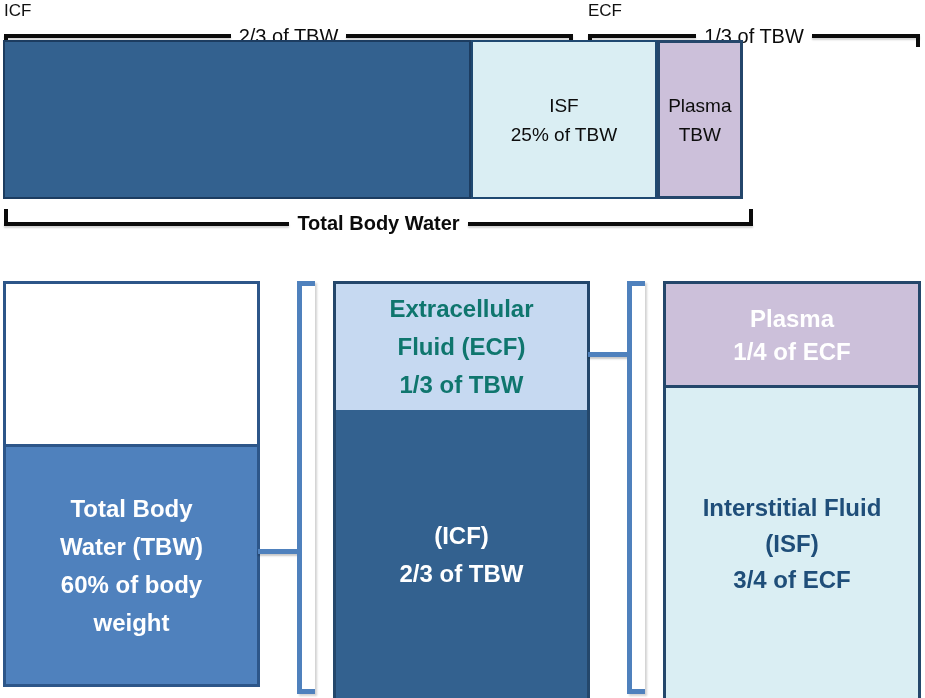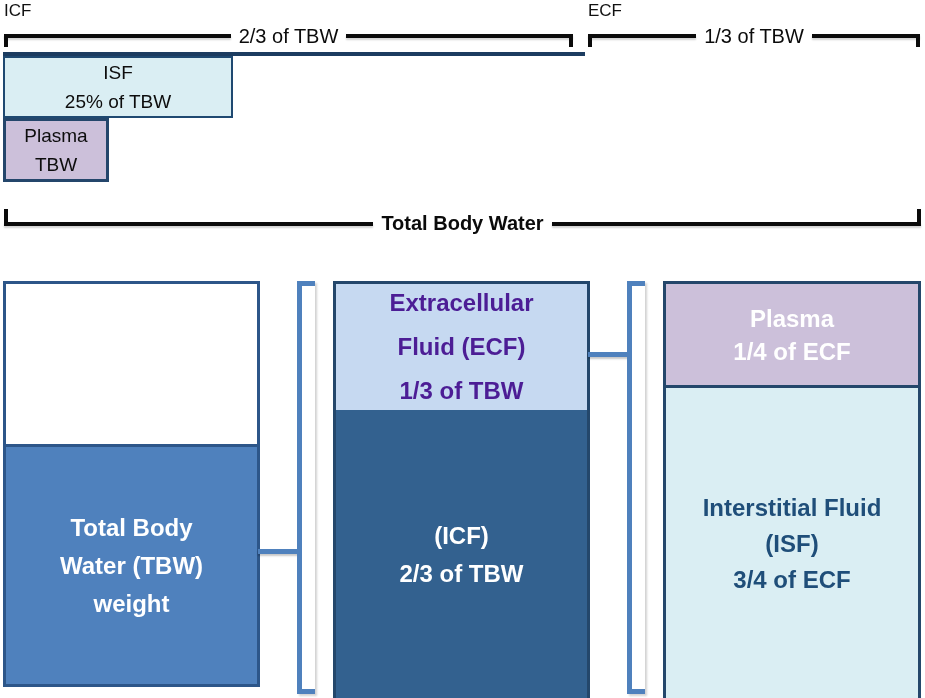--- a/index.html
+++ b/index.html
@@ -14,38 +14,38 @@
   .ecf-label{left:588px;width:332px;}
   
   .hbracket{display:flex;align-items:center;height:24px;}
   .hbracket .seg{flex:1;height:4px;background:#0b0b0b;box-shadow:0 2px 2px rgba(0,0,0,0.18);}
   .hbracket .blabel{padding:0 8px;font-size:20px;white-space:nowrap;color:#0b0b0b;}
   .hbracket .tick{position:absolute;width:4px;background:#0b0b0b;}
   .tick-down{top:10px;height:13px;}
   .tick-up{top:-1px;height:14px;}
   .bracket-icf{left:4px;top:24px;width:569px;}
   .bracket-ecf{left:588px;top:24px;width:332px;}
-  .bracket-tbw{left:4px;top:210px;width:917px;height:27px;}
+  .bracket-tbw{left:4px;top:210px;width:749px;height:27px;}
   .bracket-tbw .blabel{font-weight:600;}
   .tick-l{left:0;} .tick-r{right:0;}
   
-  .bar{left:3px;top:52px;width:834px;height:159px;display:flex;flex-direction:column;}
+  .bar{left:3px;top:40px;width:740px;height:159px;display:flex;}
   .seg-box{box-sizing:border-box;display:flex;flex-direction:column;justify-content:center;text-align:center;}
   .seg-icf{width:582px;background:#33618F;border:2px solid #1c3c60;}
   .seg-isf{width:230px;background:#DAEEF3;border:2px solid #1f4971;font-size:19px;line-height:29px;color:#0d0d0d;}
   .seg-plasma{width:106px;background:#CCC0DA;border:3px solid #24466b;font-size:19px;line-height:29px;color:#0d0d0d;}
   
   .box{box-sizing:border-box;display:flex;flex-direction:column;text-align:center;}
   .tbw-box{left:3px;top:281px;width:257px;height:406px;border:3px solid #2d5689;background:#fff;}
   .tbw-white{height:160px;background:#ffffff;}
   .tbw-blue{flex:1;background:#4F81BD;border-top:3px solid #2d5689;display:flex;flex-direction:column;justify-content:center;
             color:#fff;font-size:24px;line-height:38px;font-weight:700;}
   .mid-box{left:333px;top:281px;width:257px;height:422px;border:3px solid #24476b;}
-  .ecf-header{height:126px;background:#C6D9F1;color:#4c1d95;font-size:24px;line-height:38px;font-weight:700;
-              display:flex;flex-direction:column;justify-content:space-between;}
+  .ecf-header{height:126px;background:#C6D9F1;color:#0f766e;font-size:24px;line-height:38px;font-weight:700;
+              display:flex;flex-direction:column;justify-content:center;}
   .icf-body{flex:1;background:#33618F;color:#ffffff;font-size:24px;line-height:38px;font-weight:700;
             display:flex;flex-direction:column;justify-content:center;}
   .right-box{left:663px;top:281px;width:258px;height:422px;border:3px solid #24476b;}
   .plasma-header{height:101px;background:#CCC0DA;color:#ffffff;font-size:24px;line-height:33px;font-weight:700;
                  display:flex;flex-direction:column;justify-content:center;}
   .isf-body{flex:1;background:#DAEEF3;border-top:3px solid #24476b;color:#1F4E79;font-size:24px;line-height:36px;font-weight:700;
             display:flex;flex-direction:column;justify-content:center;}
   
   .vbracket{width:18px;height:413px;box-sizing:border-box;background:transparent;
             border-left:5px solid #4F81BD;border-top:5px solid #4F81BD;border-bottom:5px solid #4F81BD;
@@ -98,20 +98,21 @@
     <div class="blabel">Total Body Water</div>
     <div class="seg"></div>
     <div class="tick tick-up tick-r"></div>
   </div>
 
   <div class="abs box tbw-box">
     <div class="tbw-white"></div>
     <div class="tbw-blue">
       <div>Total Body</div>
       <div>Water (TBW)</div>
+      <div>60% of body</div>
       <div>weight</div>
     </div>
   </div>
 
   <div class="abs connector connector-1"></div>
   <div class="abs vbracket vbracket-left"></div>
 
   <div class="abs box mid-box">
     <div class="ecf-header">
       <div>Extracellular</div>

